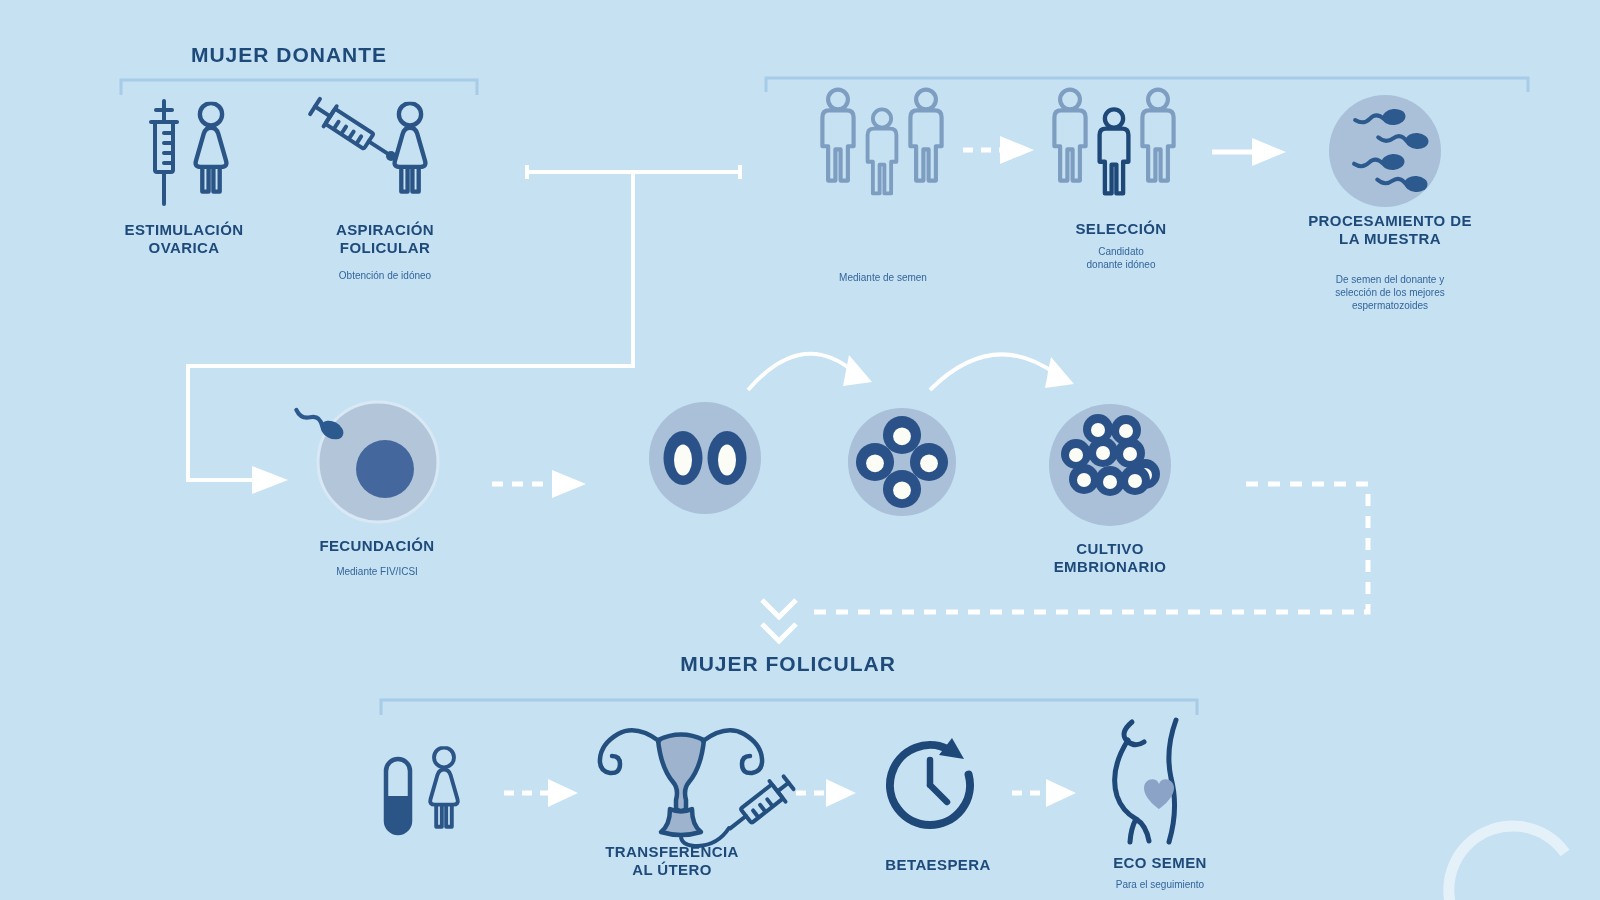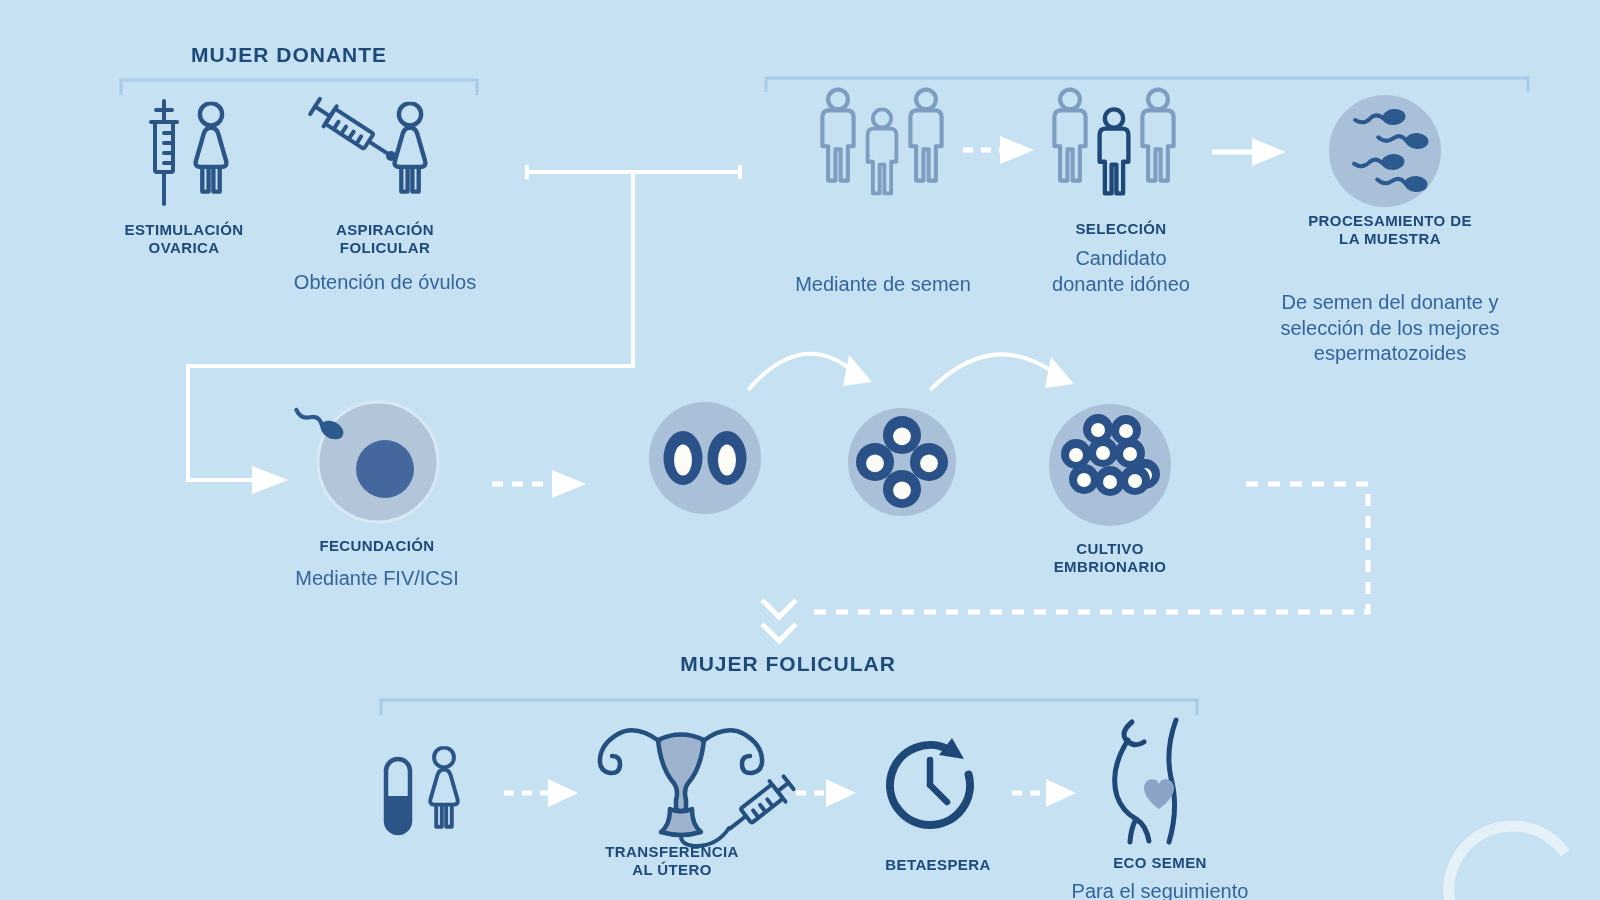--- a/index.html
+++ b/index.html
@@ -4,21 +4,21 @@
 <style>
   html,body{margin:0;padding:0;}
   #stage{position:relative;width:1600px;height:900px;background:#c6e1f2;overflow:hidden;
          font-family:Liberation Sans, sans-serif;}
   svg.icon{position:absolute;overflow:visible;}
   #connectors{position:absolute;left:0;top:0;pointer-events:none;}
   .sec-title{position:absolute;text-align:center;font-size:21px;font-weight:bold;
              letter-spacing:1px;color:#1e4a7a;white-space:pre-line;}
   .step-title{position:absolute;text-align:center;font-size:15px;font-weight:bold;
               letter-spacing:.4px;line-height:1.22;color:#1e4a7a;white-space:pre-line;}
-  .step-sub{position:absolute;text-align:center;font-size:20px;font-weight:500;
+  .step-sub{position:absolute;text-align:center;font-size:10px;font-weight:500;
             line-height:1.28;color:#33659c;white-space:pre-line;}
 </style>
 </head>
 <body>
 
 <div id="stage">
 
   
   <svg width="0" height="0">
     <defs>
@@ -233,29 +233,29 @@
     <path d="M147 63 A64 64 0 1 0 147 137" fill="none" stroke="#ffffff" stroke-width="11"></path>
     <circle cx="163" cy="126" r="9" fill="#ffffff"></circle>
   </svg>
 
   
   <div class="sec-title" style="left:109px;top:43px;width:360px">MUJER DONANTE</div>
   <div class="step-title" style="left:64px;top:221px;width:240px">ESTIMULACIÓN
 OVARICA</div>
   <div class="step-title" style="left:265px;top:221px;width:240px">ASPIRACIÓN
 FOLICULAR</div>
-  <div class="step-sub" style="left:265px;top:270px;width:240px">Obtención de óvulos</div>
+  <div class="step-sub" style="left:265px;top:270px;width:240px">Obtención de idóneo</div>
 
   <div class="step-sub" style="left:763px;top:272px;width:240px">Mediante de semen</div>
   <div class="step-title" style="left:1001px;top:220px;width:240px">SELECCIÓN</div>
   <div class="step-sub" style="left:1001px;top:246px;width:240px">Candidato
 donante idóneo</div>
   <div class="step-title" style="left:1258px;top:212px;width:264px">PROCESAMIENTO DE
 LA MUESTRA</div>
-  <div class="step-sub" style="left:1258px;top:290px;width:264px">De semen del donante y
+  <div class="step-sub" style="left:1258px;top:274px;width:264px">De semen del donante y
 selección de los mejores
 espermatozoides</div>
 
   <div class="step-title" style="left:257px;top:537px;width:240px">FECUNDACIÓN</div>
   <div class="step-sub" style="left:257px;top:566px;width:240px">Mediante FIV/ICSI</div>
   <div class="step-title" style="left:990px;top:540px;width:240px">CULTIVO
 EMBRIONARIO</div>
 
   <div class="sec-title" style="left:588px;top:652px;width:400px">MUJER FOLICULAR</div>
   <div class="step-title" style="left:552px;top:843px;width:240px">TRANSFERENCIA

